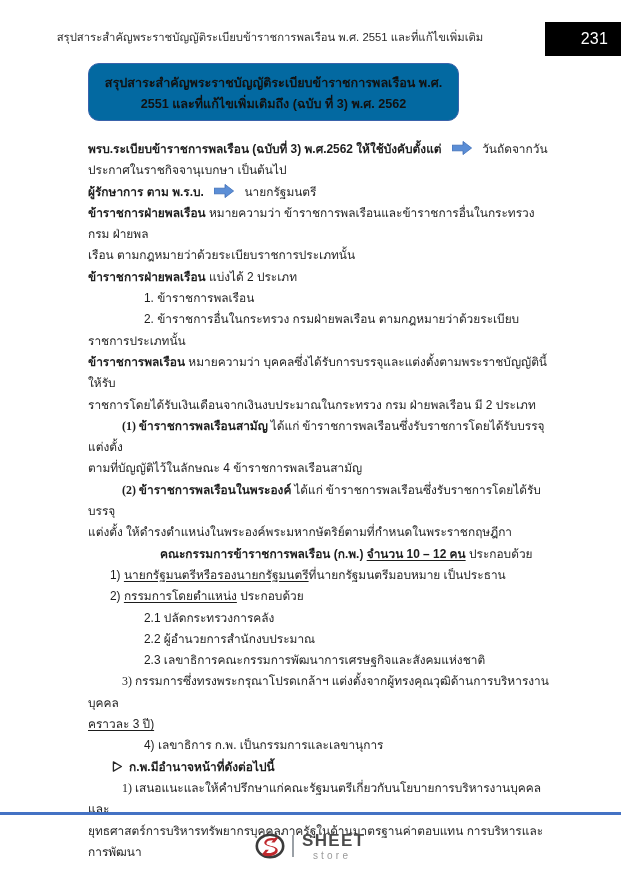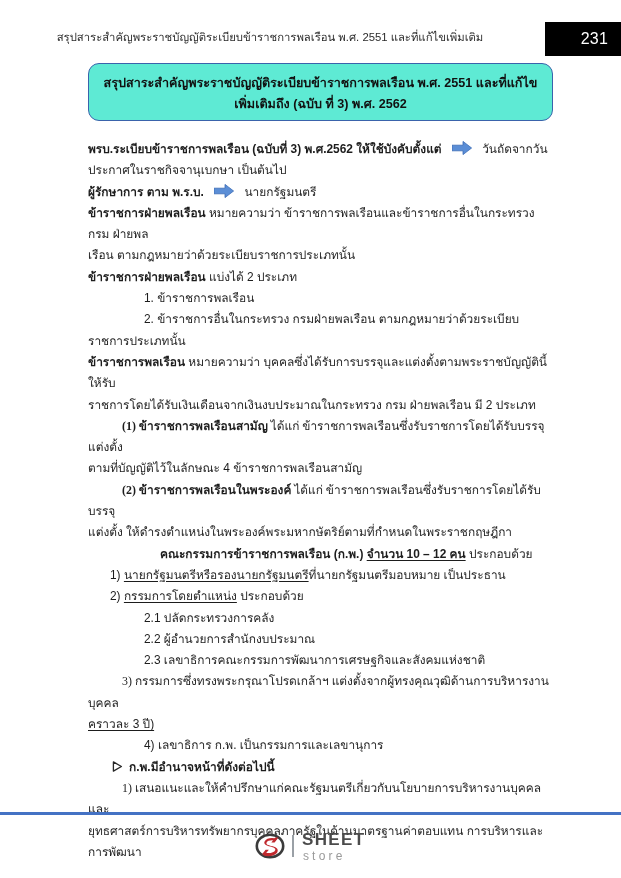--- a/index.html
+++ b/index.html
@@ -56,26 +56,26 @@
     line-height: 15px;
     color: #ffffff;
     letter-spacing: .2px;
   }
 
   
   .title-box {
     position: absolute;
     top: 63px;
     left: 88px;
-    width: 465px;
+    width: 371px;
     height: 58px;
     border: 1.6px solid #3a63ab;
     border-radius: 11px;
     box-sizing: border-box;
-    background: #5eead4;
+    background: #0369a1;
   }
   .title-box-inner {
     padding: 9px 14px 0 14px;
     text-align: center;
     font-size: 12.6px;
     font-weight: bold;
     line-height: 21px;
     color: #111111;
   }
 
@@ -157,25 +157,25 @@
     justify-content: center;
     line-height: 1;
   }
   .logo-word {
     font-size: 17px;
     font-weight: bold;
     letter-spacing: 1.4px;
     color: #4b4b4b;
   }
   .logo-sub {
-    font-size: 12px;
+    font-size: 10px;
     letter-spacing: 3.2px;
     color: #9a9a9a;
     margin-top: 2px;
-    margin-left: 1px;
+    margin-left: 11px;
   }
 </style>
 </head>
 <body>
 
 <div class="page">
 
   <div class="running-header">
     <div class="running-header-text">สรุปสาระสำคัญพระราชบัญญัติระเบียบข้าราชการพลเรือน พ.ศ. 2551 และที่แก้ไขเพิ่มเติม</div>
     <div class="page-number-box">

